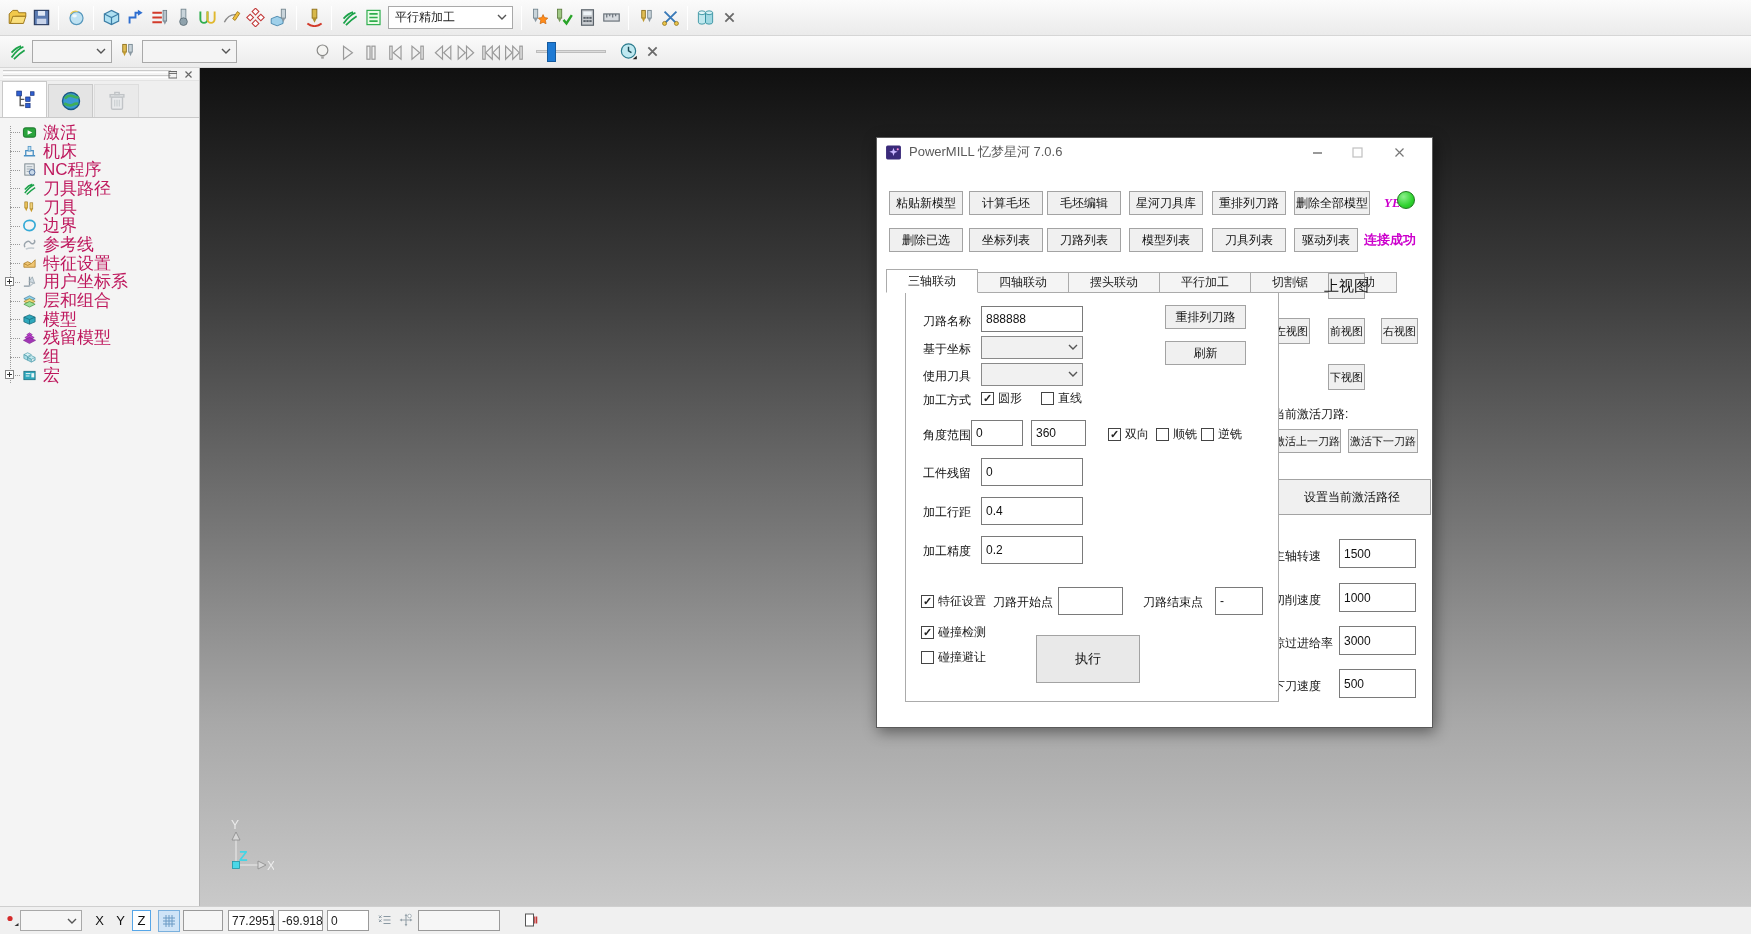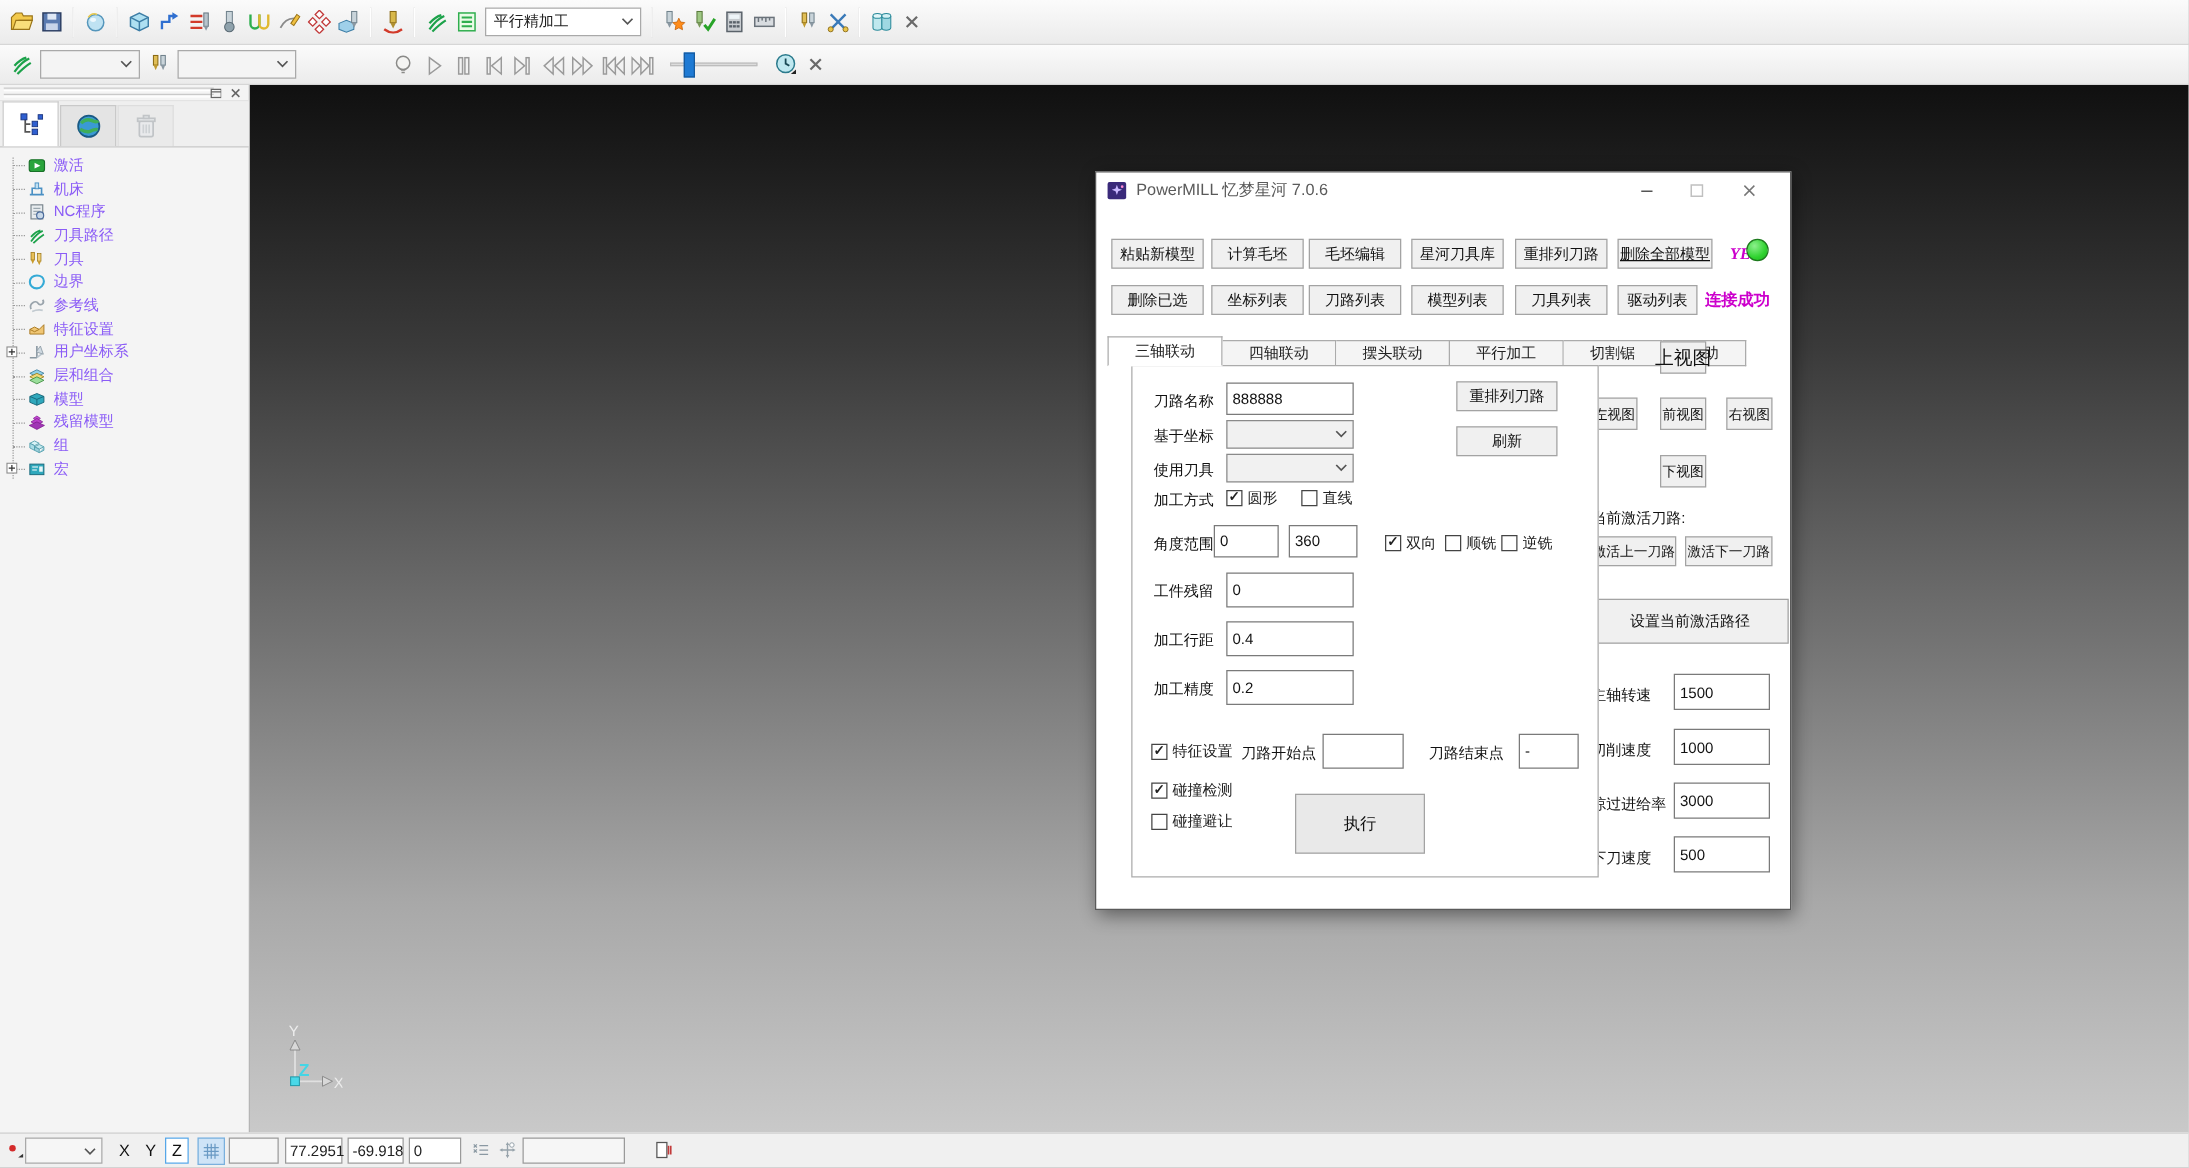--- a/index.html
+++ b/index.html
@@ -36,21 +36,21 @@
   .exp-tab { width:45px; height:33px; display:flex; align-items:center; justify-content:center; border:1px solid #c9c9c9; border-bottom:none; background:#e4e4e4; margin-right:1px; }
   .exp-tab svg { width:22px; height:22px; }
   .exp-tab.active { background:#fff; height:36px; }
   .exp-tab.disabled { opacity:.45; }
   .tree { position:relative; padding-top:5px; }
   .tree::before { content:""; position:absolute; left:10px; top:8px; width:0; height:257px; border-left:1px dotted #9a9a9a; }
   .trow { position:relative; display:flex; align-items:center; height:18.7px; padding-left:22px; white-space:nowrap; }
   .trow::before { content:""; position:absolute; left:10px; top:50%; width:10px; border-top:1px dotted #9a9a9a; }
   .trow .ticon { width:15px; height:15px; margin-right:6px; flex:0 0 auto; }
   .trow .ticon svg { width:15px; height:15px; }
-  .trow .tlabel { font-size:12px; color:#8b5cf6; }
+  .trow .tlabel { font-size:17px; color:#be185d; }
   .expander { position:absolute; left:5px; top:50%; margin-top:-5px; width:9px; height:9px; }
   .expander svg { width:9px; height:9px; display:block; }
 
   
   .viewport { position:absolute; left:200px; top:68px; right:0; bottom:28px; background:linear-gradient(180deg,#101010 0%,#3a3a3a 25%,#777777 55%,#a8a8a8 78%,#c9c9c9 100%); }
   .axis { position:absolute; left:22px; bottom:30px; width:52px; height:58px; }
 
   
   .dialog { position:absolute; left:876px; top:137px; width:557px; height:591px; background:#fff; border:1px solid #5a5a5a; box-shadow:2px 4px 14px rgba(0,0,0,.45); font-size:12px; }
   .dlg-title { position:relative; height:28px; display:flex; align-items:center; padding-left:8px; }
@@ -608,21 +608,21 @@
           </svg>
         </span>
     </div>
 
     <div id="actions1">
         <button class="btn" style="left: 12px; top: 53px; width: 74px; height: 24px;">粘贴新模型</button>
         <button class="btn" style="left: 92px; top: 53px; width: 74px; height: 24px;">计算毛坯</button>
         <button class="btn" style="left: 170px; top: 53px; width: 74px; height: 24px;">毛坯编辑</button>
         <button class="btn" style="left: 252px; top: 53px; width: 74px; height: 24px;">星河刀具库</button>
         <button class="btn" style="left: 335px; top: 53px; width: 74px; height: 24px;">重排列刀路</button>
-        <button class="btn" style="left: 417px; top: 53px; width: 76px; height: 24px; text-decoration: underline;">删除全部模型</button>
+        <button class="btn" style="left: 417px; top: 53px; width: 76px; height: 24px;">删除全部模型</button>
       </div>
     <div id="actions2">
         <button class="btn" style="left: 12px; top: 90px; width: 74px; height: 24px;">删除已选</button>
         <button class="btn" style="left: 92px; top: 90px; width: 74px; height: 24px;">坐标列表</button>
         <button class="btn" style="left: 170px; top: 90px; width: 74px; height: 24px;">刀路列表</button>
         <button class="btn" style="left: 252px; top: 90px; width: 74px; height: 24px;">模型列表</button>
         <button class="btn" style="left: 335px; top: 90px; width: 74px; height: 24px;">刀具列表</button>
         <button class="btn" style="left: 417px; top: 90px; width: 64px; height: 24px;">驱动列表</button>
       </div>
     <span class="status-mag" id="yes-flag" style="color: rgb(204, 0, 204);">YES</span>

